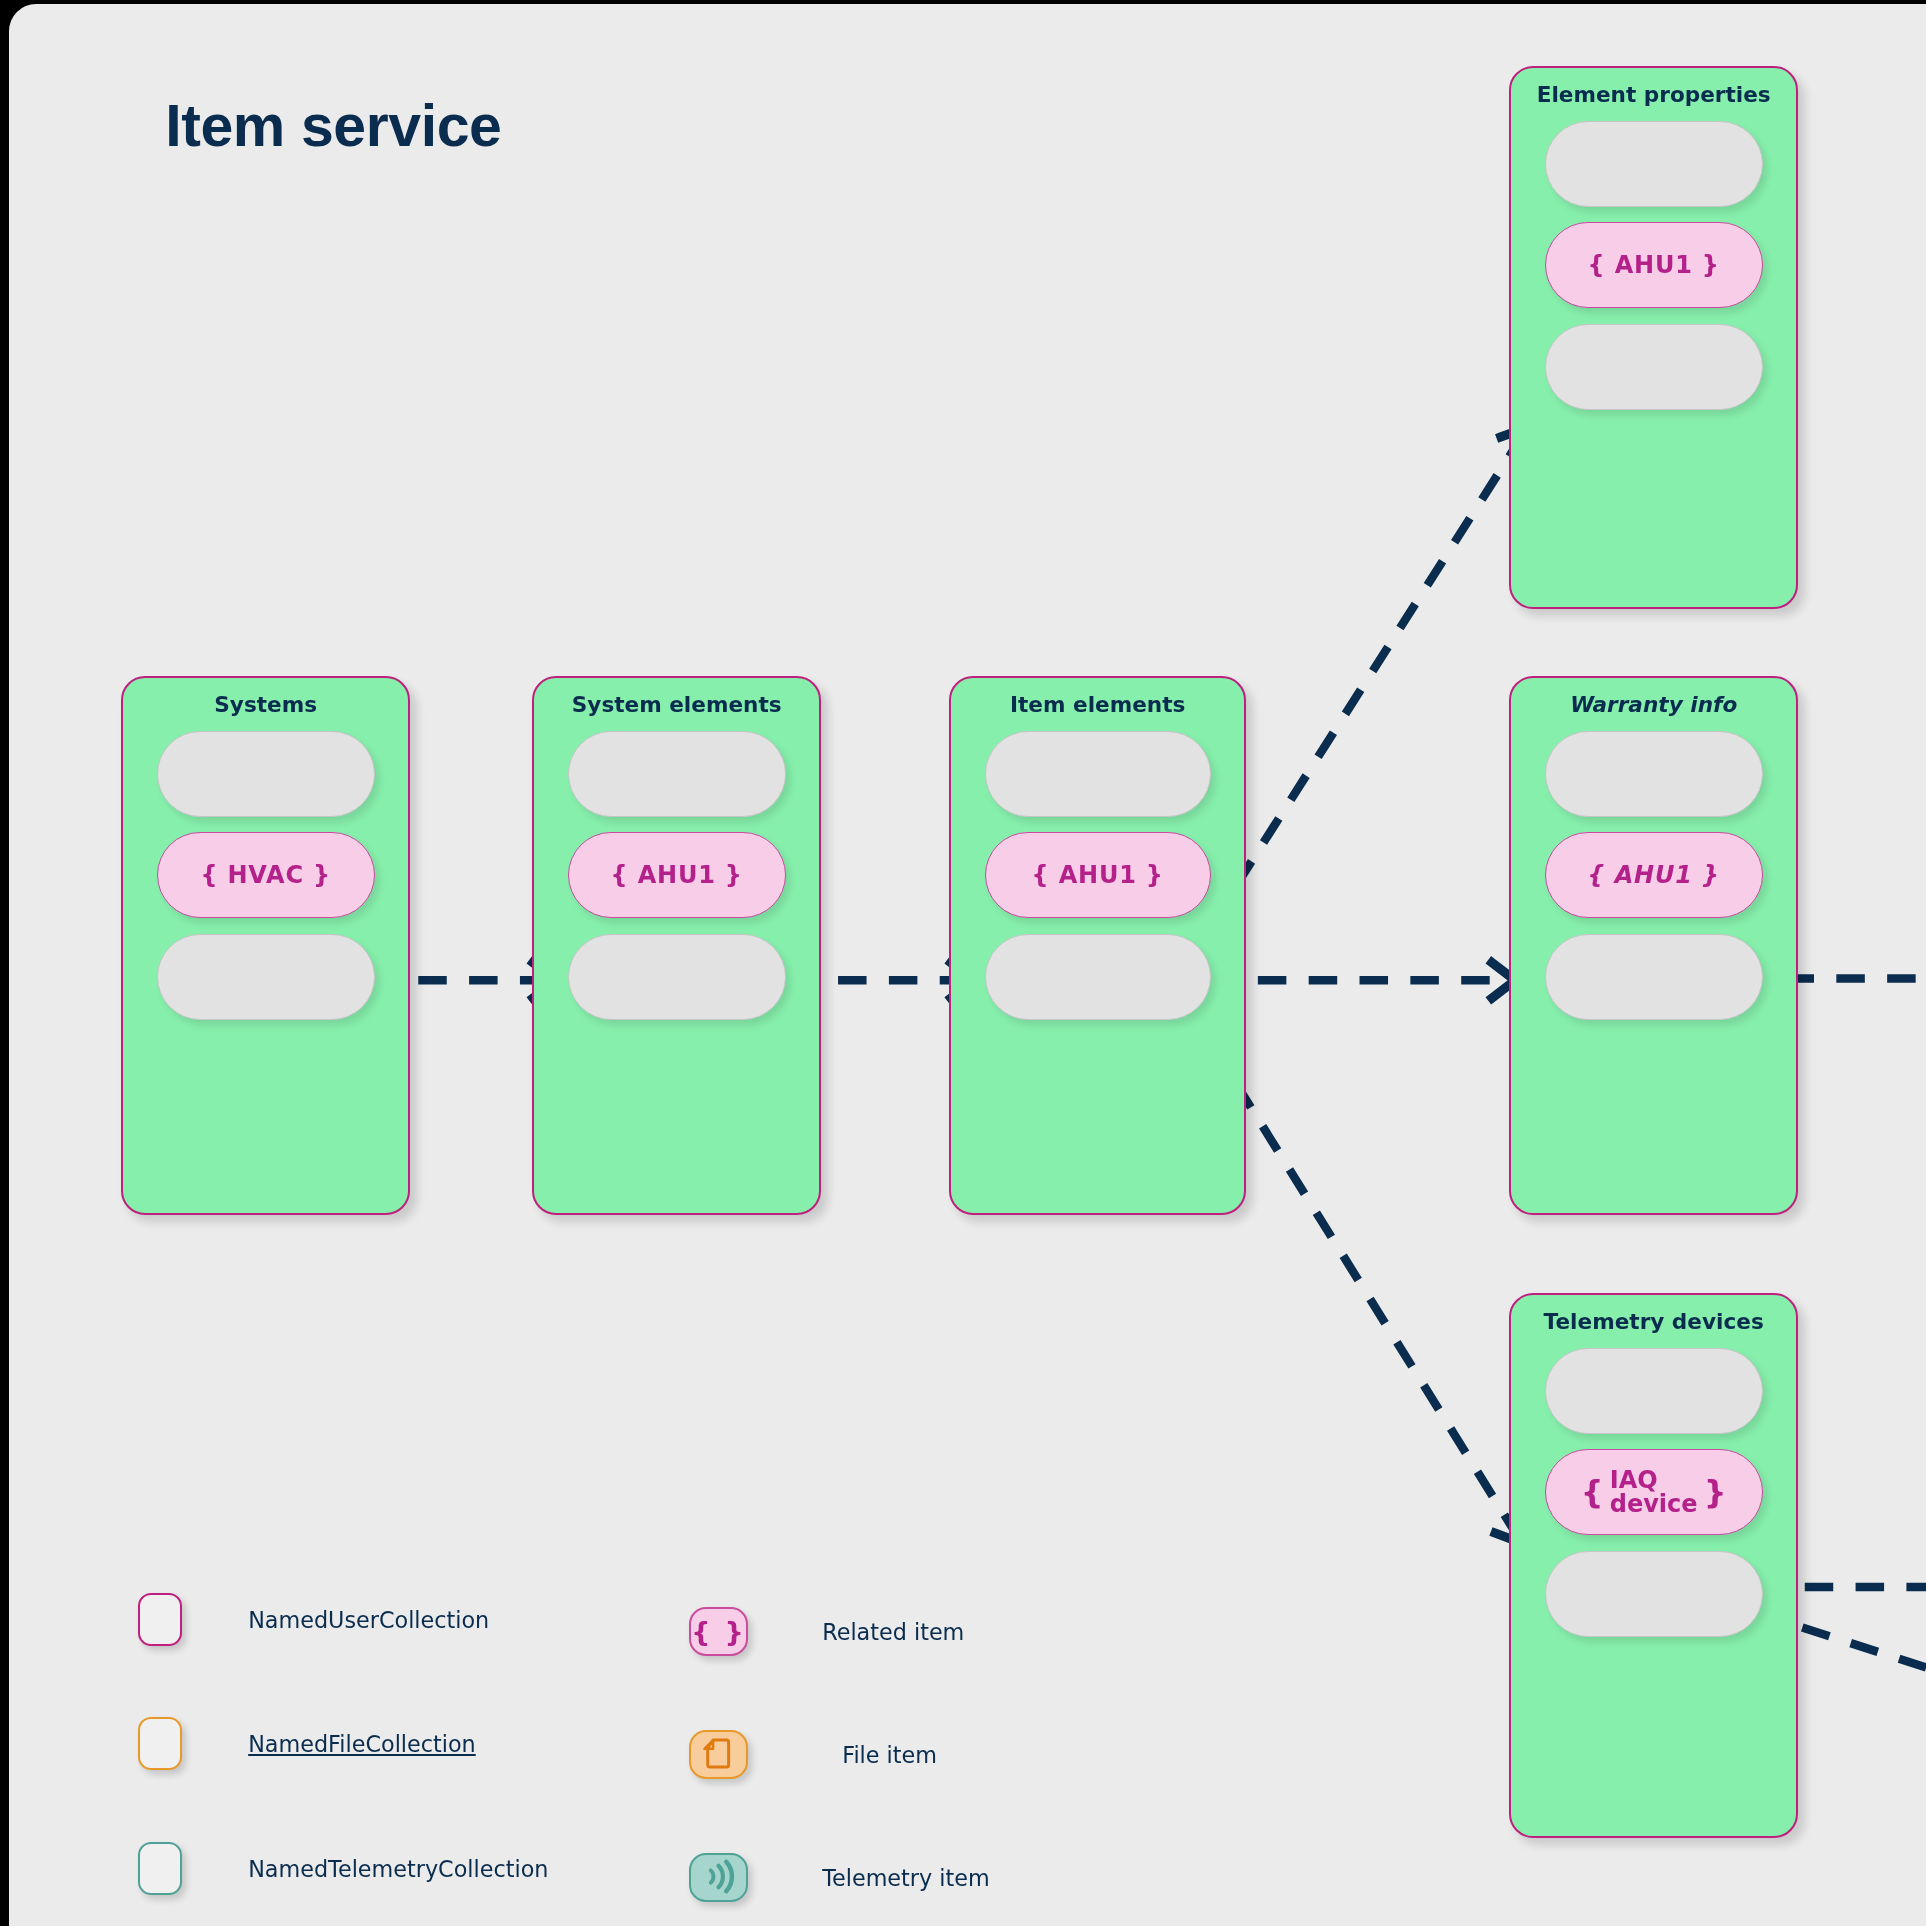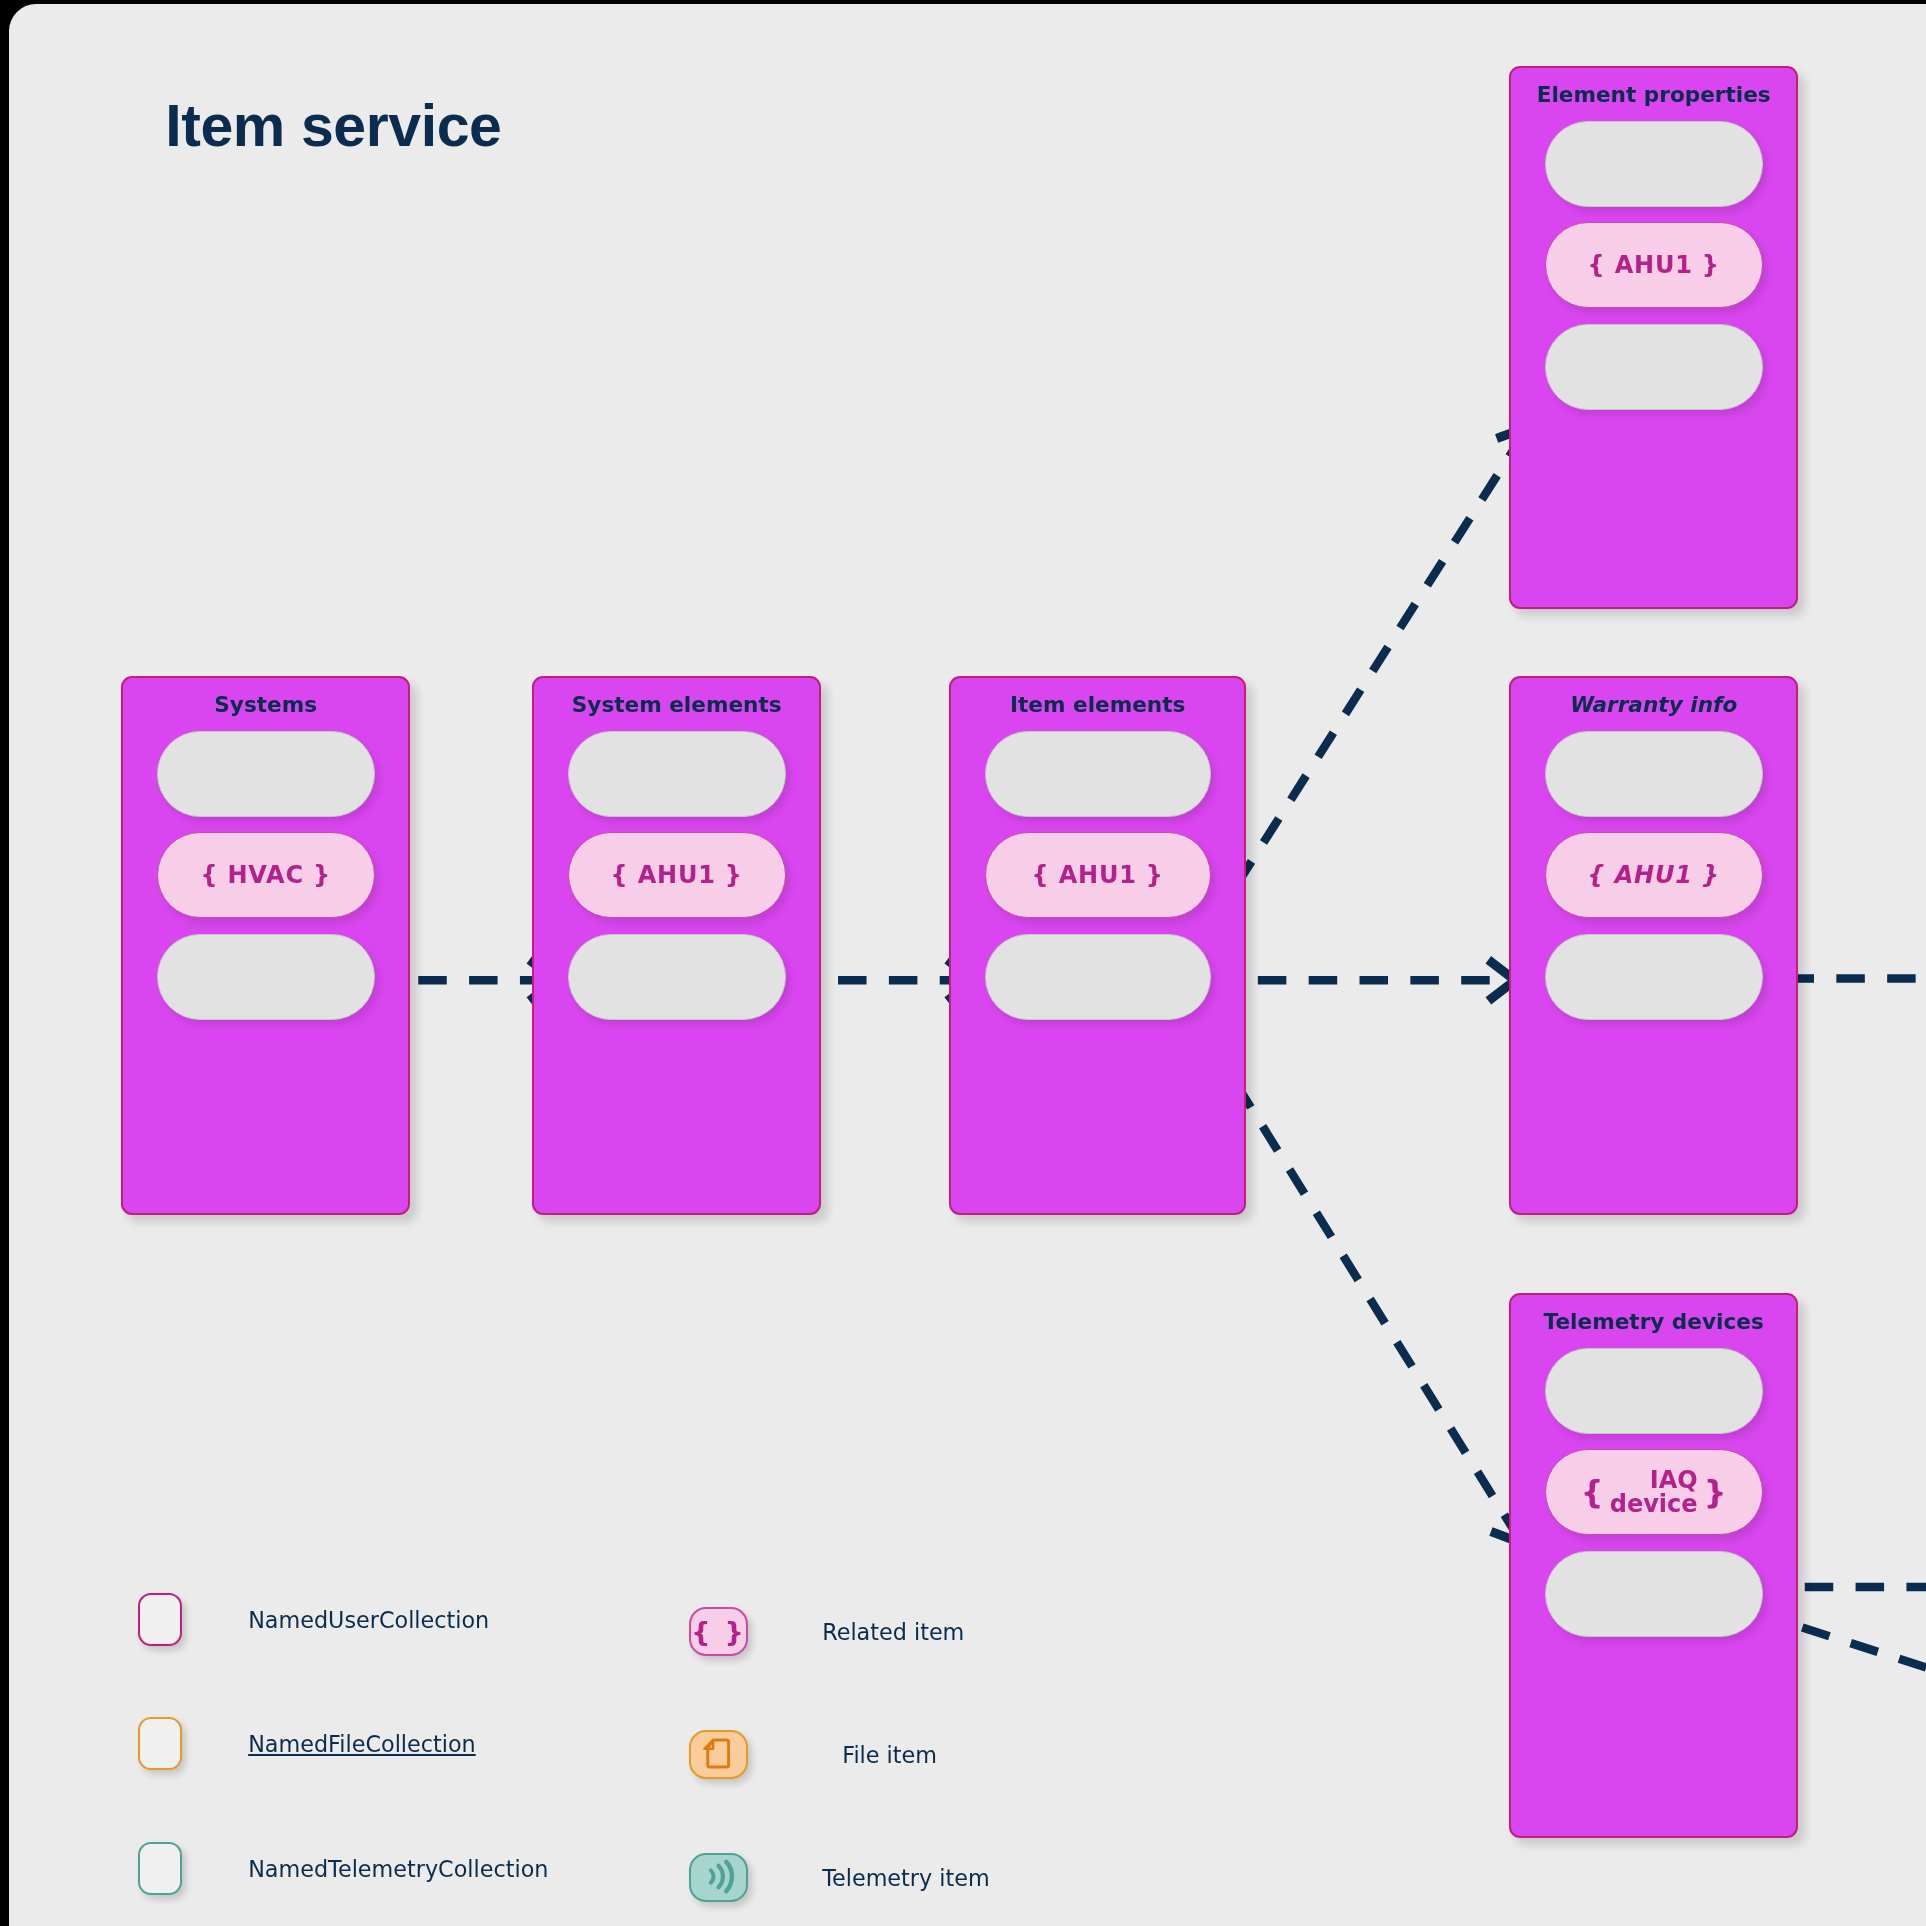--- a/index.html
+++ b/index.html
@@ -10,21 +10,21 @@
     box-shadow:0 0 0 0 #000;
     overflow:hidden;
   }
   #title{
     position:absolute;left:156px;top:88px;
     font-size:59px;font-weight:700;color:#0a2c4e;letter-spacing:-0.4px;
     font-family:Liberation Sans, sans-serif;
   }
   
   .card{
-    position:absolute;border-radius:11px;background:#d946ef;
+    position:absolute;border-radius:24px;background:#86efac;
     box-shadow:6.2px 7px 10px rgba(0,0,0,.14);
   }
   .card.user{border:2.3px solid #bf1f7f;}
   .card-title{
     position:absolute;left:0;right:0;top:14px;text-align:center;
     font-size:21.6px;font-weight:700;color:#0a2c4e;
     font-family:"DejaVu Sans",sans-serif;white-space:nowrap;
   }
   .slots{position:absolute;left:0;right:0;top:53px;bottom:10px;
          display:flex;flex-direction:column;align-items:center;justify-content:flex-start;gap:15.4px;}
@@ -37,21 +37,21 @@
   }
   .slot.pink{background:#f7cde7;border-color:#c94c9e;}
   .pill-label{
     font-size:24px;font-weight:700;color:#b5218a;
     font-family:"DejaVu Sans",sans-serif;white-space:nowrap;letter-spacing:0.8px;
   }
   .pill-label.two-line{
     display:flex;align-items:center;gap:6.2px;letter-spacing:0;
   }
   .pill-label .brace{font-size:32px;line-height:.9;}
-  .pill-label .stack{display:flex;flex-direction:column;align-items:flex-end;line-height:1.0;}
+  .pill-label .stack{display:flex;flex-direction:column;align-items:flex-start;line-height:1.0;}
   
   .legend-swatch{
     position:absolute;width:40px;height:49px;border-radius:13px;
     background:#f0f0f0;box-shadow:3.9px 4.6px 7px rgba(0,0,0,.16);
   }
   .legend-swatch.user{border:2.3px solid #bf1f7f;}
   .legend-swatch.file{border:2.3px solid #e79a2b;}
   .legend-swatch.telem{border:2.3px solid #4fa396;}
   .legend-text{
     position:absolute;font-size:22.3px;color:#0a2c4e;

